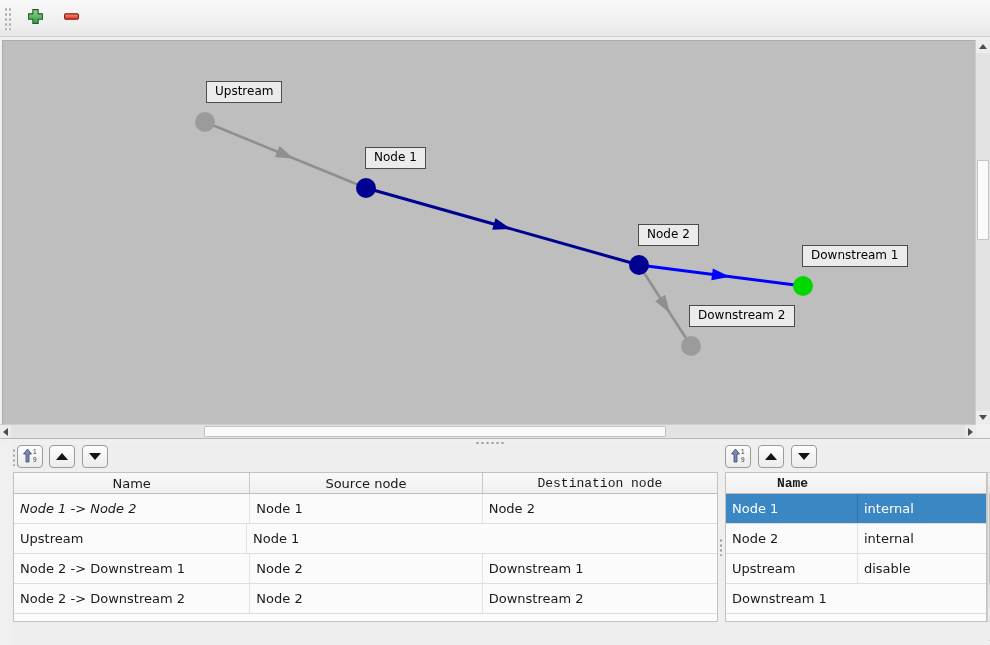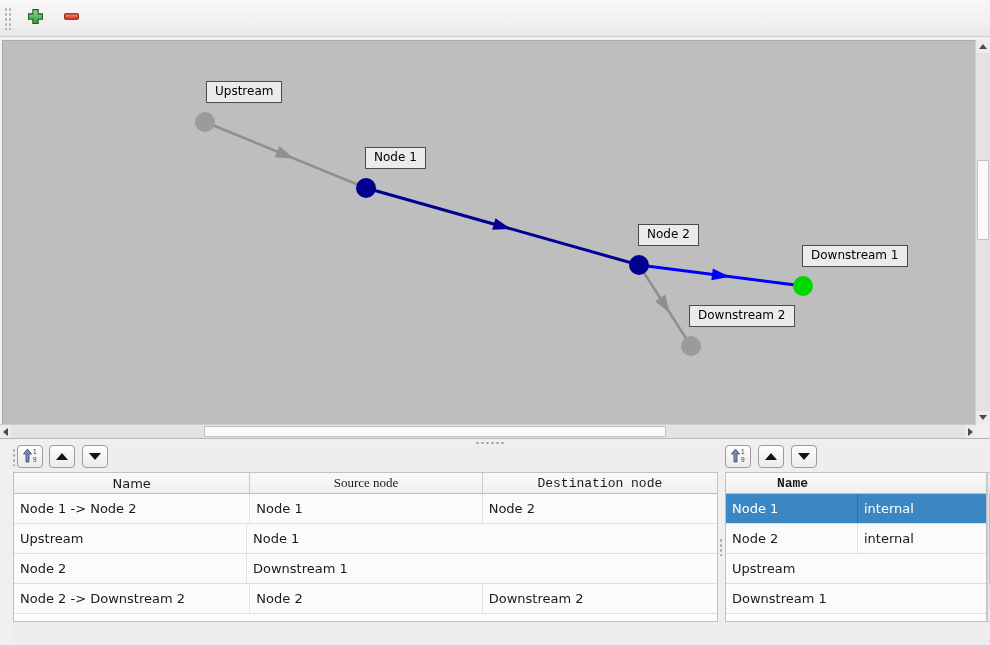--- a/index.html
+++ b/index.html
@@ -204,33 +204,34 @@
     <button class="mini-btn" style="left:746px">
         <span class="mtri-up"></span>
       </button>
     <button class="mini-btn" style="left:779px">
         <span class="mtri-down"></span>
       </button>
 
     <div class="table" id="edge-table" style="left:1px; width:705px; height:150px;">
         <div class="trow thead">
           <div class="cell" style="width: 237px;">Name</div>
-          <div class="cell" style="width: 233px; font-family: Liberation Serif, serif;">Source node</div>
+          <div class="cell" style="width: 233px;">Source node</div>
           <div class="cell" style="width: 235px;">Destination node</div>
         </div>
         <div class="trow brow">
-          <div class="cell" style="width: 237px;">Node 1 -&gt; Node 2</div>
+          <div class="cell" style="width: 237px; font-style: italic;">Node 1 -&gt; Node 2</div>
           <div class="cell" style="width: 233px;">Node 1</div>
           <div class="cell" style="width: 235px;">Node 2</div>
         </div>
         <div class="trow brow">
           <div class="cell" style="width: 233px;">Upstream</div>
           <div class="cell" style="width: 235px;">Node 1</div>
         </div>
         <div class="trow brow">
+          <div class="cell" style="width: 237px;">Node 2 -&gt; Downstream 1</div>
           <div class="cell" style="width: 233px;">Node 2</div>
           <div class="cell" style="width: 235px;">Downstream 1</div>
         </div>
         <div class="trow brow">
           <div class="cell" style="width: 237px;">Node 2 -&gt; Downstream 2</div>
           <div class="cell" style="width: 233px;">Node 2</div>
           <div class="cell" style="width: 235px;">Downstream 2</div>
         </div>
         <div class="tfill"></div>
       </div>
@@ -246,20 +247,21 @@
         <div class="trow brow sel" style="--sel: #3a87c4;">
           <div class="cell" style="width: 133px;">Node 1</div>
           <div class="cell" style="width: 129px;">internal</div>
         </div>
         <div class="trow brow">
           <div class="cell" style="width: 133px;">Node 2</div>
           <div class="cell" style="width: 129px;">internal</div>
         </div>
         <div class="trow brow">
           <div class="cell" style="width: 133px;">Upstream</div>
+          <div class="cell" style="width: 129px;">disable</div>
         </div>
         <div class="trow brow">
           <div class="cell" style="width: 133px;">Downstream 1</div>
         </div>
         <div class="tfill"></div>
       </div>
 
     <div class="tbl-vscroll">
       <div class="sb-btn v" style="top:0; height:12px;">
           <span class="tri-up" style="border-left-width:3px;border-right-width:3px;border-bottom-width:4px;"></span>

